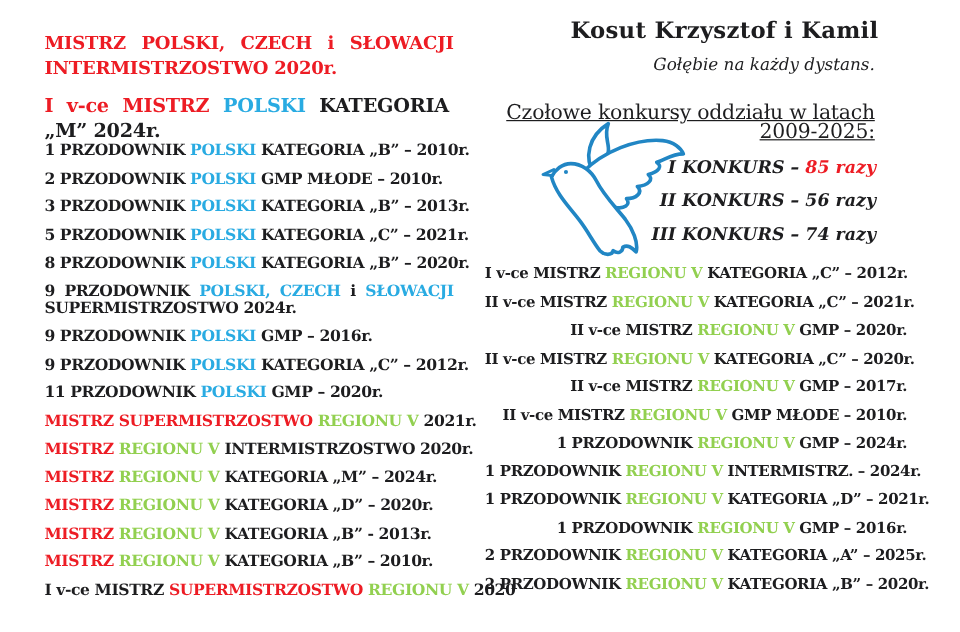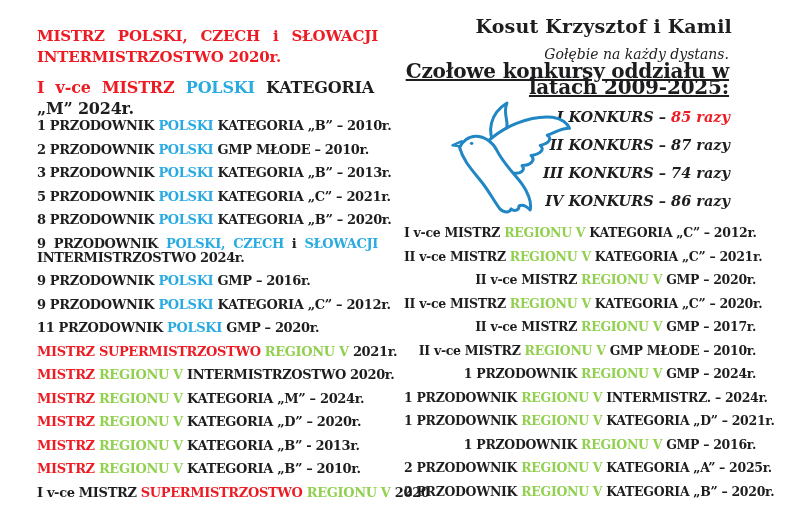--- a/index.html
+++ b/index.html
@@ -19,21 +19,21 @@
   .l-h2{font-size:16px;line-height:21px;text-align:justify;margin:9px 4px 0 0;letter-spacing:-0.2px;}
   .l-items{margin-top:0;}
   .l-items .line{font-size:13px;line-height:14px;margin:0 0 9.5px 0;white-space:nowrap;letter-spacing:-0.35px;}
   .l-items .line.wrap{white-space:normal;text-align:justify;}
   .l-h1 .line,.l-h2 .line{margin:0;}
 
   
   .right-col{position:absolute;left:404px;top:0;width:352px;text-align:right;}
   .r-title{font-size:19px;line-height:19px;margin-top:17px;padding-right:24px;letter-spacing:0.2px;}
   .r-subtitle{font-size:14px;line-height:15px;margin-top:11px;padding-right:27px;font-style:italic;font-weight:normal;}
-  .r-heading{font-size:20px;line-height:16px;margin-top:1px;padding-right:27px;font-weight:bold;text-decoration:underline;letter-spacing:-0.2px;}
+  .r-heading{font-size:17px;line-height:16px;margin-top:24px;padding-right:27px;font-weight:normal;text-decoration:underline;letter-spacing:-0.2px;}
   .contests{margin-top:13px;padding-right:26px;}
   .contests .line{font-size:14.5px;line-height:17px;margin:0 0 11px 0;white-space:nowrap;font-style:italic;}
   .r-items{margin-top:17px;text-align:right;}
   .r-items .line{font-size:12.5px;line-height:14px;margin:0 0 9.5px 0;white-space:nowrap;letter-spacing:-0.3px;}
 
   .dove{position:absolute;left:450px;top:100px;width:128px;height:118px;color:var(--dove_blue,#2186C4);}
 </style>
 </head>
 <body>
 
@@ -45,43 +45,42 @@
       </div>
     <div class="l-h2">
         <p class="line wrap"><span class="c-red">I v-ce MISTRZ </span><span class="c-cyan">POLSKI</span><span class="c-black"> KATEGORIA „M” 2024r.</span></p>
       </div>
     <div class="l-items">
         <p class="line"><span class="c-black">1 PRZODOWNIK </span><span class="c-cyan">POLSKI</span><span class="c-black"> KATEGORIA „B” – 2010r.</span></p>
         <p class="line"><span class="c-black">2 PRZODOWNIK </span><span class="c-cyan">POLSKI</span><span class="c-black"> GMP MŁODE – 2010r.</span></p>
         <p class="line"><span class="c-black">3 PRZODOWNIK </span><span class="c-cyan">POLSKI</span><span class="c-black"> KATEGORIA „B” – 2013r.</span></p>
         <p class="line"><span class="c-black">5 PRZODOWNIK </span><span class="c-cyan">POLSKI</span><span class="c-black"> KATEGORIA „C” – 2021r.</span></p>
         <p class="line"><span class="c-black">8 PRZODOWNIK </span><span class="c-cyan">POLSKI</span><span class="c-black"> KATEGORIA „B” – 2020r.</span></p>
-        <p class="line wrap"><span class="c-black">9 PRZODOWNIK </span><span class="c-cyan">POLSKI,</span><span class="c-black"> </span><span class="c-cyan">CZECH</span><span class="c-black"> i </span><span class="c-cyan">SŁOWACJI</span><span class="c-black"> INTERMISTRZOSTWO 2024r.</span></p>
+        <p class="line wrap"><span class="c-black">9 PRZODOWNIK </span><span class="c-cyan">POLSKI,</span><span class="c-black"> </span><span class="c-cyan">CZECH</span><span class="c-black"> i </span><span class="c-cyan">SŁOWACJI</span><span class="c-black"> SUPERMISTRZOSTWO 2024r.</span></p>
         <p class="line"><span class="c-black">9 PRZODOWNIK </span><span class="c-cyan">POLSKI</span><span class="c-black"> GMP – 2016r.</span></p>
         <p class="line"><span class="c-black">9 PRZODOWNIK </span><span class="c-cyan">POLSKI</span><span class="c-black"> KATEGORIA „C” – 2012r.</span></p>
         <p class="line"><span class="c-black">11 PRZODOWNIK </span><span class="c-cyan">POLSKI</span><span class="c-black"> GMP – 2020r.</span></p>
         <p class="line"><span class="c-red">MISTRZ SUPERMISTRZOSTWO </span><span class="c-green">REGIONU V</span><span class="c-black"> 2021r.</span></p>
         <p class="line"><span class="c-red">MISTRZ </span><span class="c-green">REGIONU V</span><span class="c-black"> INTERMISTRZOSTWO 2020r.</span></p>
         <p class="line"><span class="c-red">MISTRZ </span><span class="c-green">REGIONU V</span><span class="c-black"> KATEGORIA „M” – 2024r.</span></p>
         <p class="line"><span class="c-red">MISTRZ </span><span class="c-green">REGIONU V</span><span class="c-black"> KATEGORIA „D” – 2020r.</span></p>
         <p class="line"><span class="c-red">MISTRZ </span><span class="c-green">REGIONU V</span><span class="c-black"> KATEGORIA „B” - 2013r.</span></p>
         <p class="line"><span class="c-red">MISTRZ </span><span class="c-green">REGIONU V</span><span class="c-black"> KATEGORIA „B” – 2010r.</span></p>
         <p class="line"><span class="c-black">I v-ce MISTRZ </span><span class="c-red">SUPERMISTRZOSTWO</span><span class="c-black"> </span><span class="c-green">REGIONU V</span><span class="c-black"> 2020</span></p>
       </div>
   </div>
 
   <div class="right-col">
     <div class="r-title">Kosut Krzysztof i Kamil</div>
     <div class="r-subtitle">Gołębie na każdy dystans.</div>
     <div class="r-heading">Czołowe konkursy oddziału w latach 2009-2025:</div>
     <div class="contests">
         <p class="line"><span class="c-black">I KONKURS – </span><span class="c-red">85 razy</span></p>
-        <p class="line"><span class="c-black">II KONKURS – 87 razy</span></p>
+        <p class="line"><span class="c-black">II KONKURS – 56 razy</span></p>
         <p class="line"><span class="c-black">III KONKURS – 74 razy</span></p>
-        <p class="line"><span class="c-black">IV KONKURS – 86 razy</span></p>
       </div>
     <div class="r-items">
         <p class="line"><span class="c-black">I v-ce MISTRZ </span><span class="c-green">REGIONU V</span><span class="c-black"> KATEGORIA „C” – 2012r.</span></p>
         <p class="line"><span class="c-black">II v-ce MISTRZ </span><span class="c-green">REGIONU V</span><span class="c-black"> KATEGORIA „C” – 2021r.</span></p>
         <p class="line"><span class="c-black">II v-ce MISTRZ </span><span class="c-green">REGIONU V</span><span class="c-black"> GMP – 2020r.</span></p>
         <p class="line"><span class="c-black">II v-ce MISTRZ </span><span class="c-green">REGIONU V</span><span class="c-black"> KATEGORIA „C” – 2020r.</span></p>
         <p class="line"><span class="c-black">II v-ce MISTRZ </span><span class="c-green">REGIONU V</span><span class="c-black"> GMP – 2017r.</span></p>
         <p class="line"><span class="c-black">II v-ce MISTRZ </span><span class="c-green">REGIONU V</span><span class="c-black"> GMP MŁODE – 2010r.</span></p>
         <p class="line"><span class="c-black">1 PRZODOWNIK </span><span class="c-green">REGIONU V</span><span class="c-black"> GMP – 2024r.</span></p>
         <p class="line"><span class="c-black">1 PRZODOWNIK </span><span class="c-green">REGIONU V</span><span class="c-black"> INTERMISTRZ. – 2024r.</span></p>

